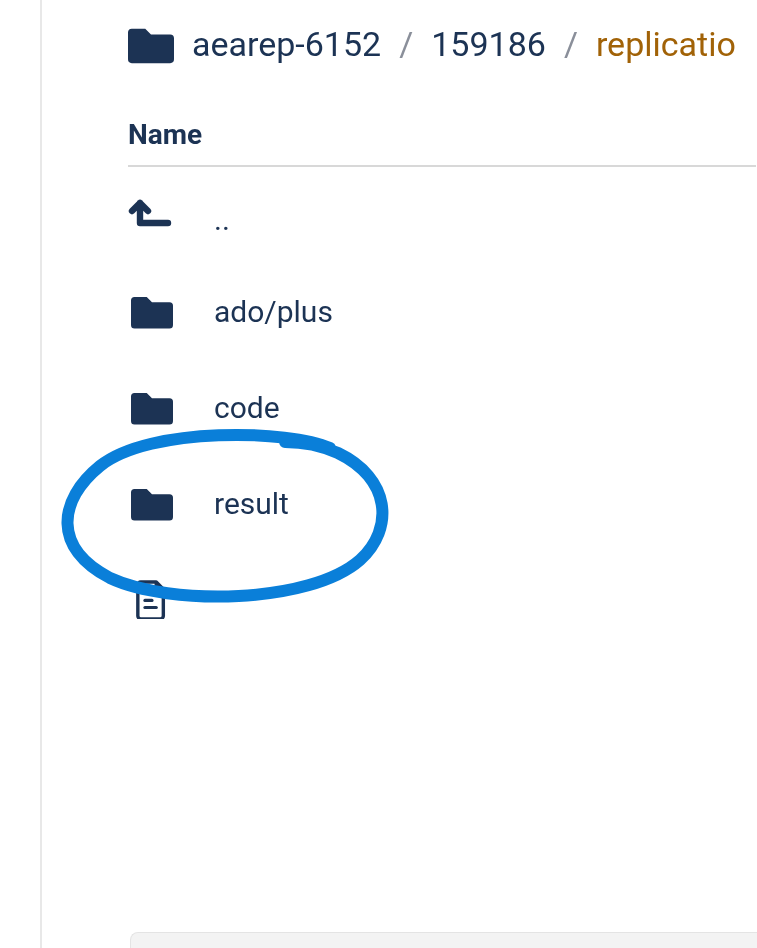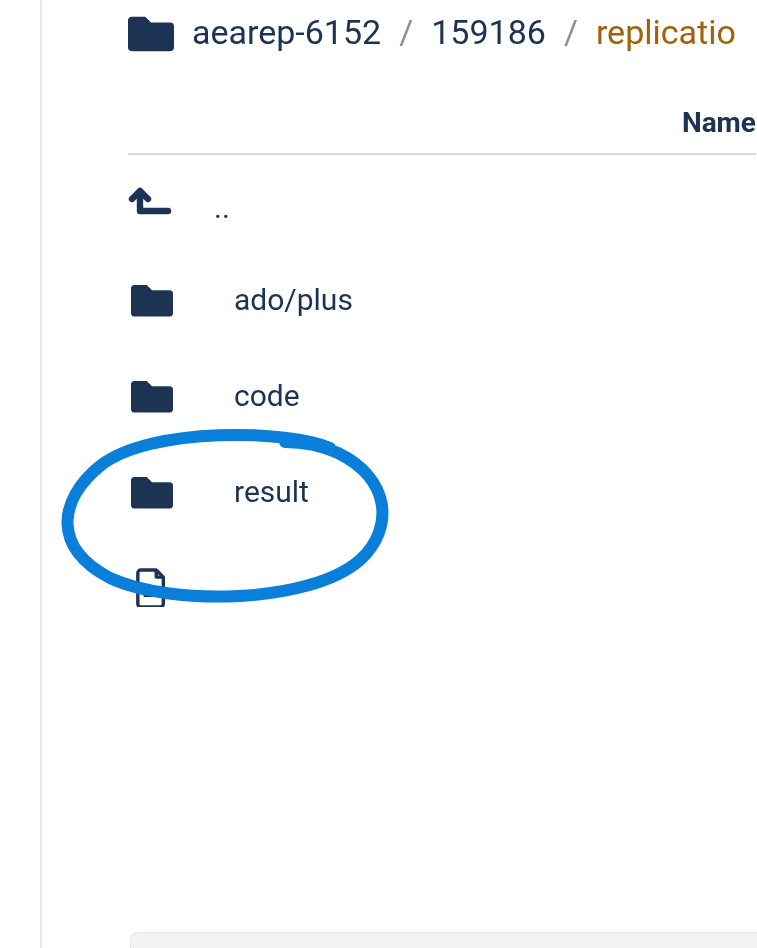--- a/index.html
+++ b/index.html
@@ -7,21 +7,21 @@
       font-family: -apple-system, BlinkMacSystemFont, "Segoe UI", Roboto, Helvetica, Arial, sans-serif;
       background: #fff;
       color: #1c3354;
       width: 757px;
       height: 948px;
       overflow: hidden;
       position: relative;
     }
     .container {
       padding-left: 128px;
-      padding-top: 12px;
+      padding-top: 24px;
       padding-right: 0;
     }
     .left-border {
       position: absolute;
       left: 40px;
       top: 0;
       bottom: 0;
       width: 2px;
       background: #e8e8e8;
     }
@@ -52,42 +52,40 @@
       font-weight: 400;
     }
     .table-header {
       font-size: 28px;
       font-weight: 700;
       color: #1c3354;
       padding-bottom: 14px;
       border-bottom: 2px solid #d8d8d8;
       margin-right: 0;
       max-width: 628px;
-      text-align: right;
     }
     .file-list {
       margin-top: 0;
     }
     .row {
       display: flex;
       align-items: center;
       height: 96px;
       gap: 38px;
       cursor: pointer;
     }
     .row .icon-slot {
       width: 48px;
       display: flex;
       justify-content: center;
       align-items: center;
     }
     .row .label {
       font-size: 30px;
       color: #1c3354;
-      margin-left: 20px;
     }
     .parent-label {
       font-size: 30px;
       color: #1c3354;
       margin-top: 8px;
     }
     .circle-annotation {
       position: absolute;
       left: 50px;
       top: 428px;

